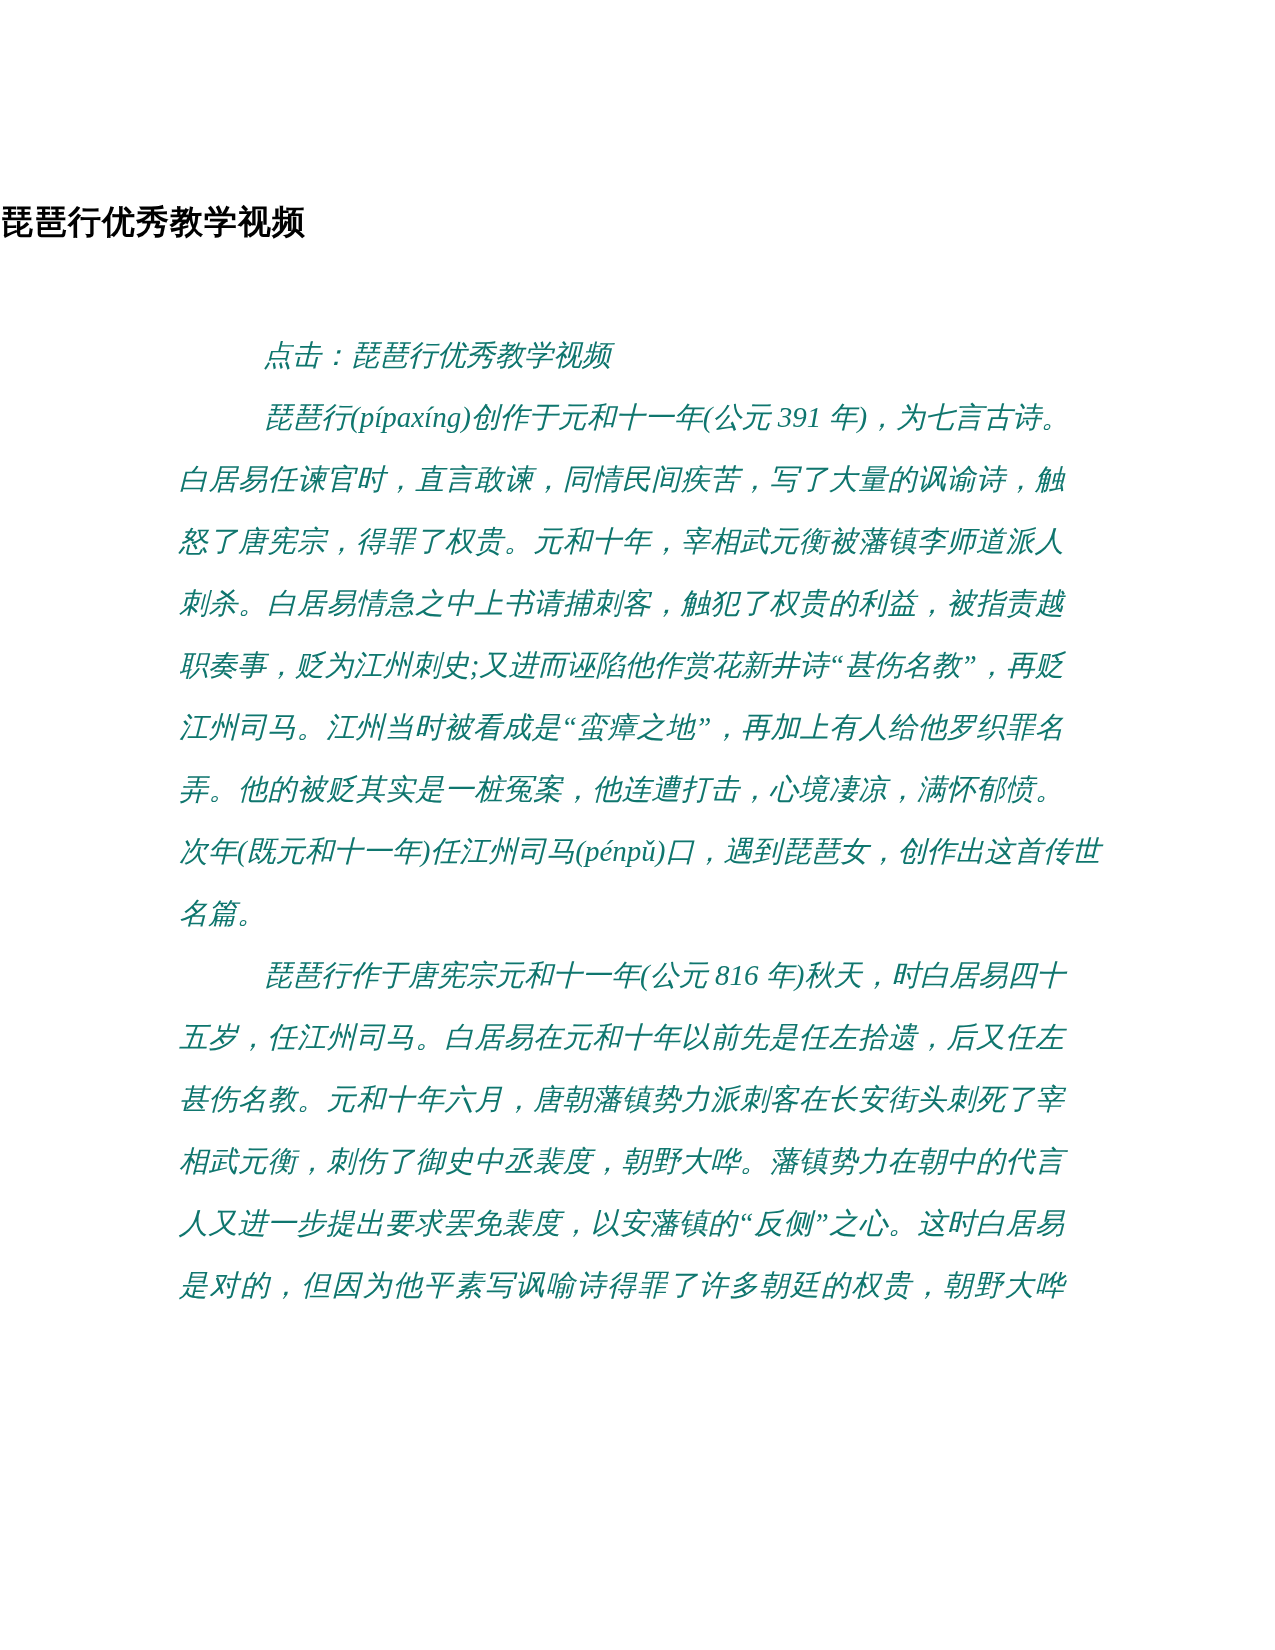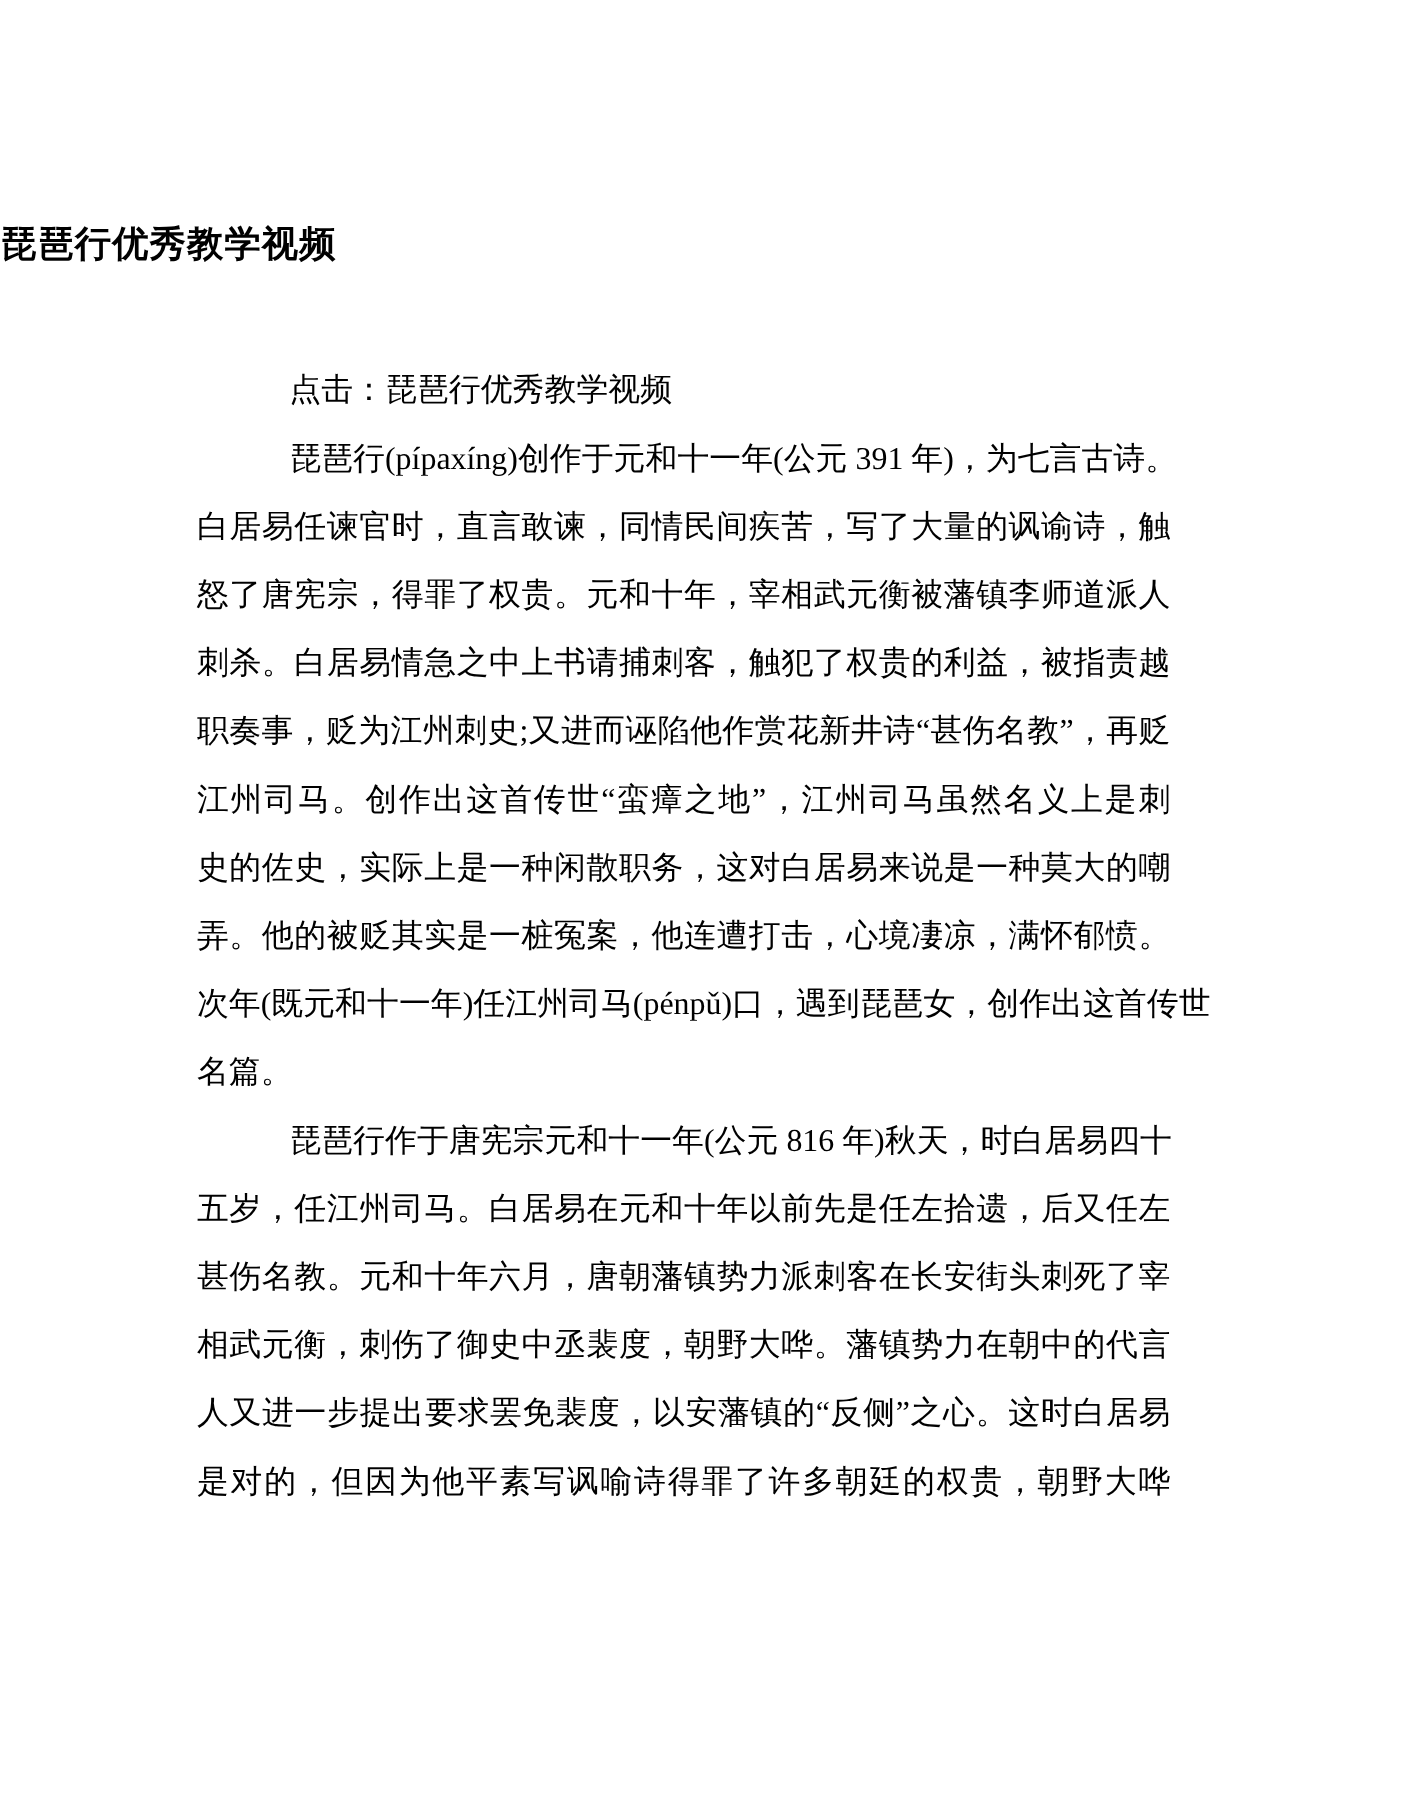--- a/index.html
+++ b/index.html
@@ -34,47 +34,47 @@
     top: 324px;
     left: 179px;
     width: 885px;
   }
   .text-line {
     box-sizing: border-box;
     width: 100%;
     height: 62px;
     line-height: 62px;
     font-size: 29px;
-    color: #000000;
+    color: #0f766e;
     text-align: justify;
     text-align-last: justify;
     white-space: nowrap;
     overflow: visible;
+    font-style: italic;
   }
   .text-line.last {
     text-align-last: left;
   }
   .text-line.indent {
     padding-left: 84px;
   }
 </style>
 </head>
 <body>
 
 <div class="page">
   <div class="doc-title">琵琶行优秀教学视频</div>
   <div class="doc-body" id="doc-body">
       <div class="text-line indent last">点击：琵琶行优秀教学视频</div>
       <div class="text-line indent">琵琶行(pípaxíng)创作于元和十一年(公元 391 年)，为七言古诗。</div>
       <div class="text-line">白居易任谏官时，直言敢谏，同情民间疾苦，写了大量的讽谕诗，触</div>
       <div class="text-line">怒了唐宪宗，得罪了权贵。元和十年，宰相武元衡被藩镇李师道派人</div>
       <div class="text-line">刺杀。白居易情急之中上书请捕刺客，触犯了权贵的利益，被指责越</div>
       <div class="text-line">职奏事，贬为江州刺史;又进而诬陷他作赏花新井诗“甚伤名教”，再贬</div>
-      <div class="text-line">江州司马。创作出这首传世“蛮瘴之地”，江州司马虽然名义上是刺</div>
-      <div class="text-line">史的佐史，实际上是一种闲散职务，这对白居易来说是一种莫大的嘲</div>
+      <div class="text-line">江州司马。江州当时被看成是“蛮瘴之地”，再加上有人给他罗织罪名</div>
       <div class="text-line">弄。他的被贬其实是一桩冤案，他连遭打击，心境凄凉，满怀郁愤。</div>
       <div class="text-line">次年(既元和十一年)任江州司马(pénpǔ)口，遇到琵琶女，创作出这首传世</div>
       <div class="text-line last">名篇。</div>
       <div class="text-line indent">琵琶行作于唐宪宗元和十一年(公元 816 年)秋天，时白居易四十</div>
       <div class="text-line">五岁，任江州司马。白居易在元和十年以前先是任左拾遗，后又任左</div>
       <div class="text-line">甚伤名教。元和十年六月，唐朝藩镇势力派刺客在长安街头刺死了宰</div>
       <div class="text-line">相武元衡，刺伤了御史中丞裴度，朝野大哗。藩镇势力在朝中的代言</div>
       <div class="text-line">人又进一步提出要求罢免裴度，以安藩镇的“反侧”之心。这时白居易</div>
       <div class="text-line">是对的，但因为他平素写讽喻诗得罪了许多朝廷的权贵，朝野大哗</div>
     </div>

